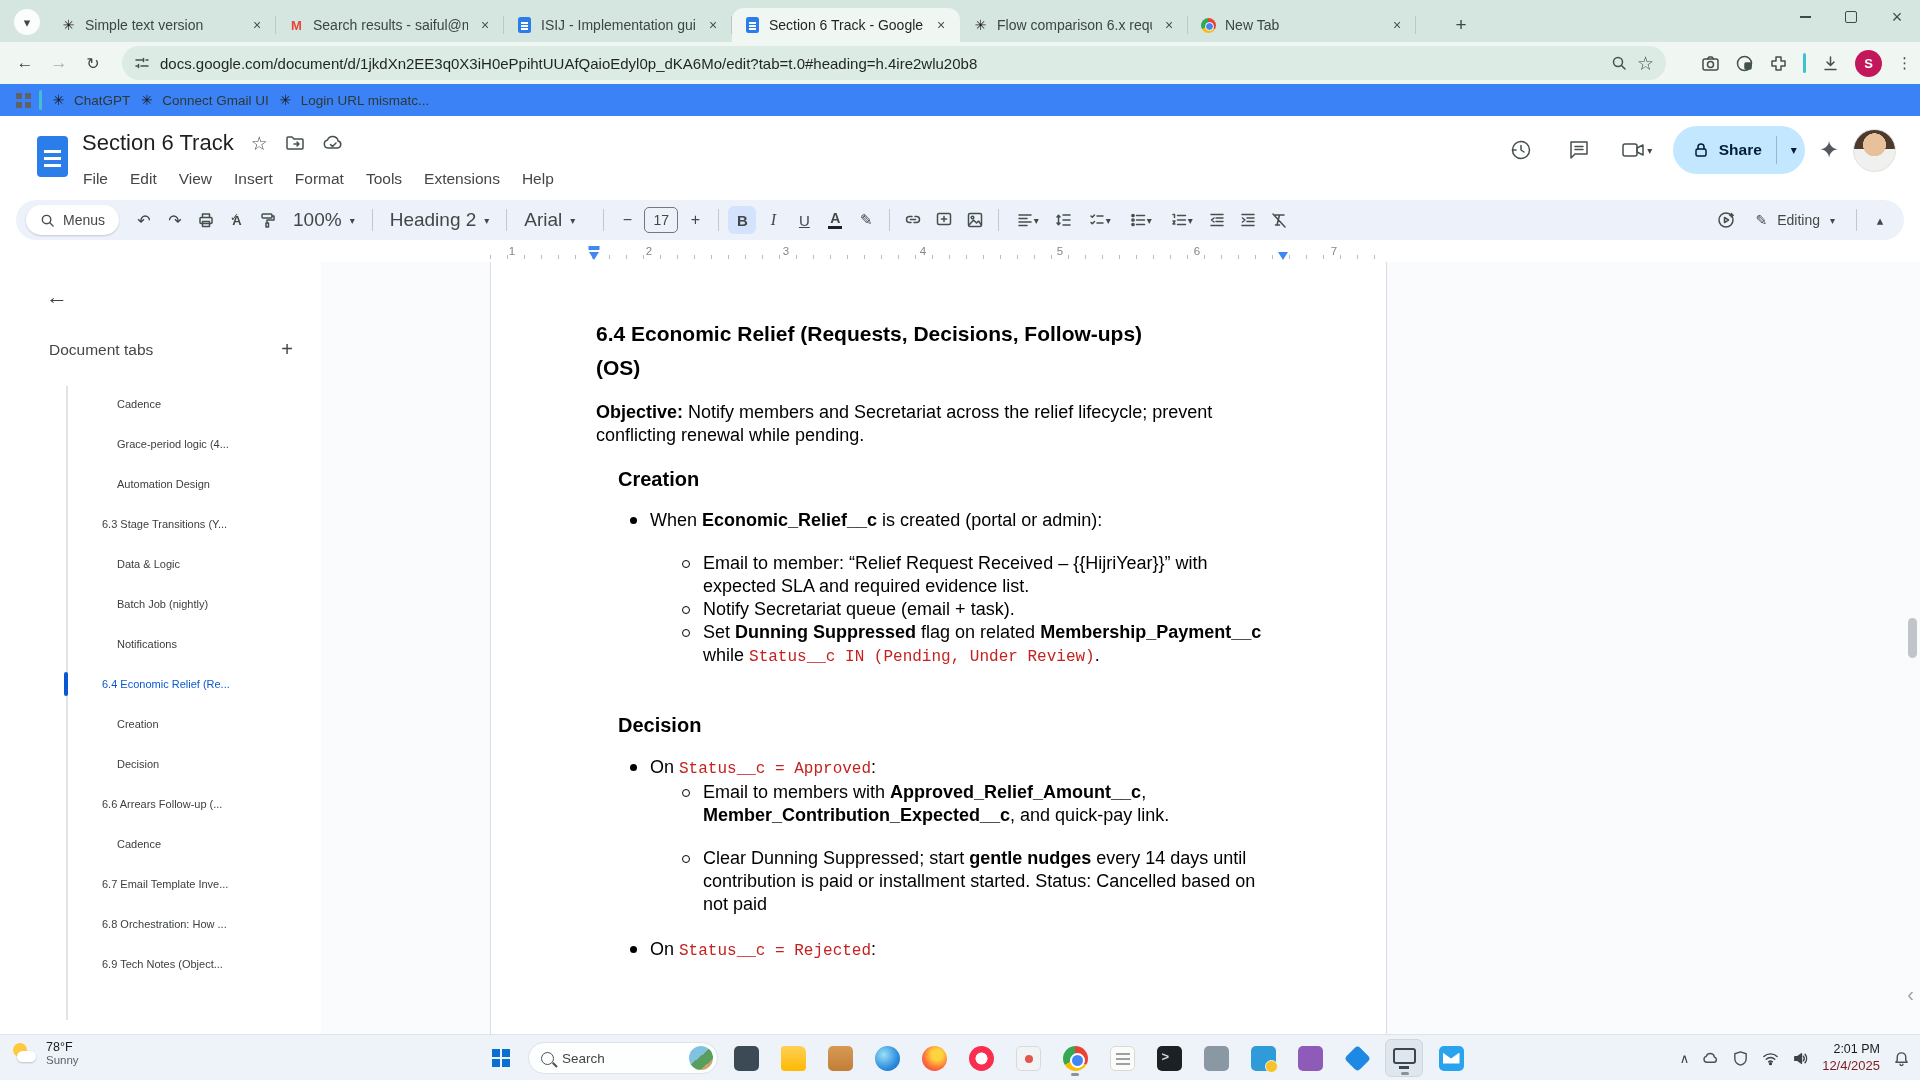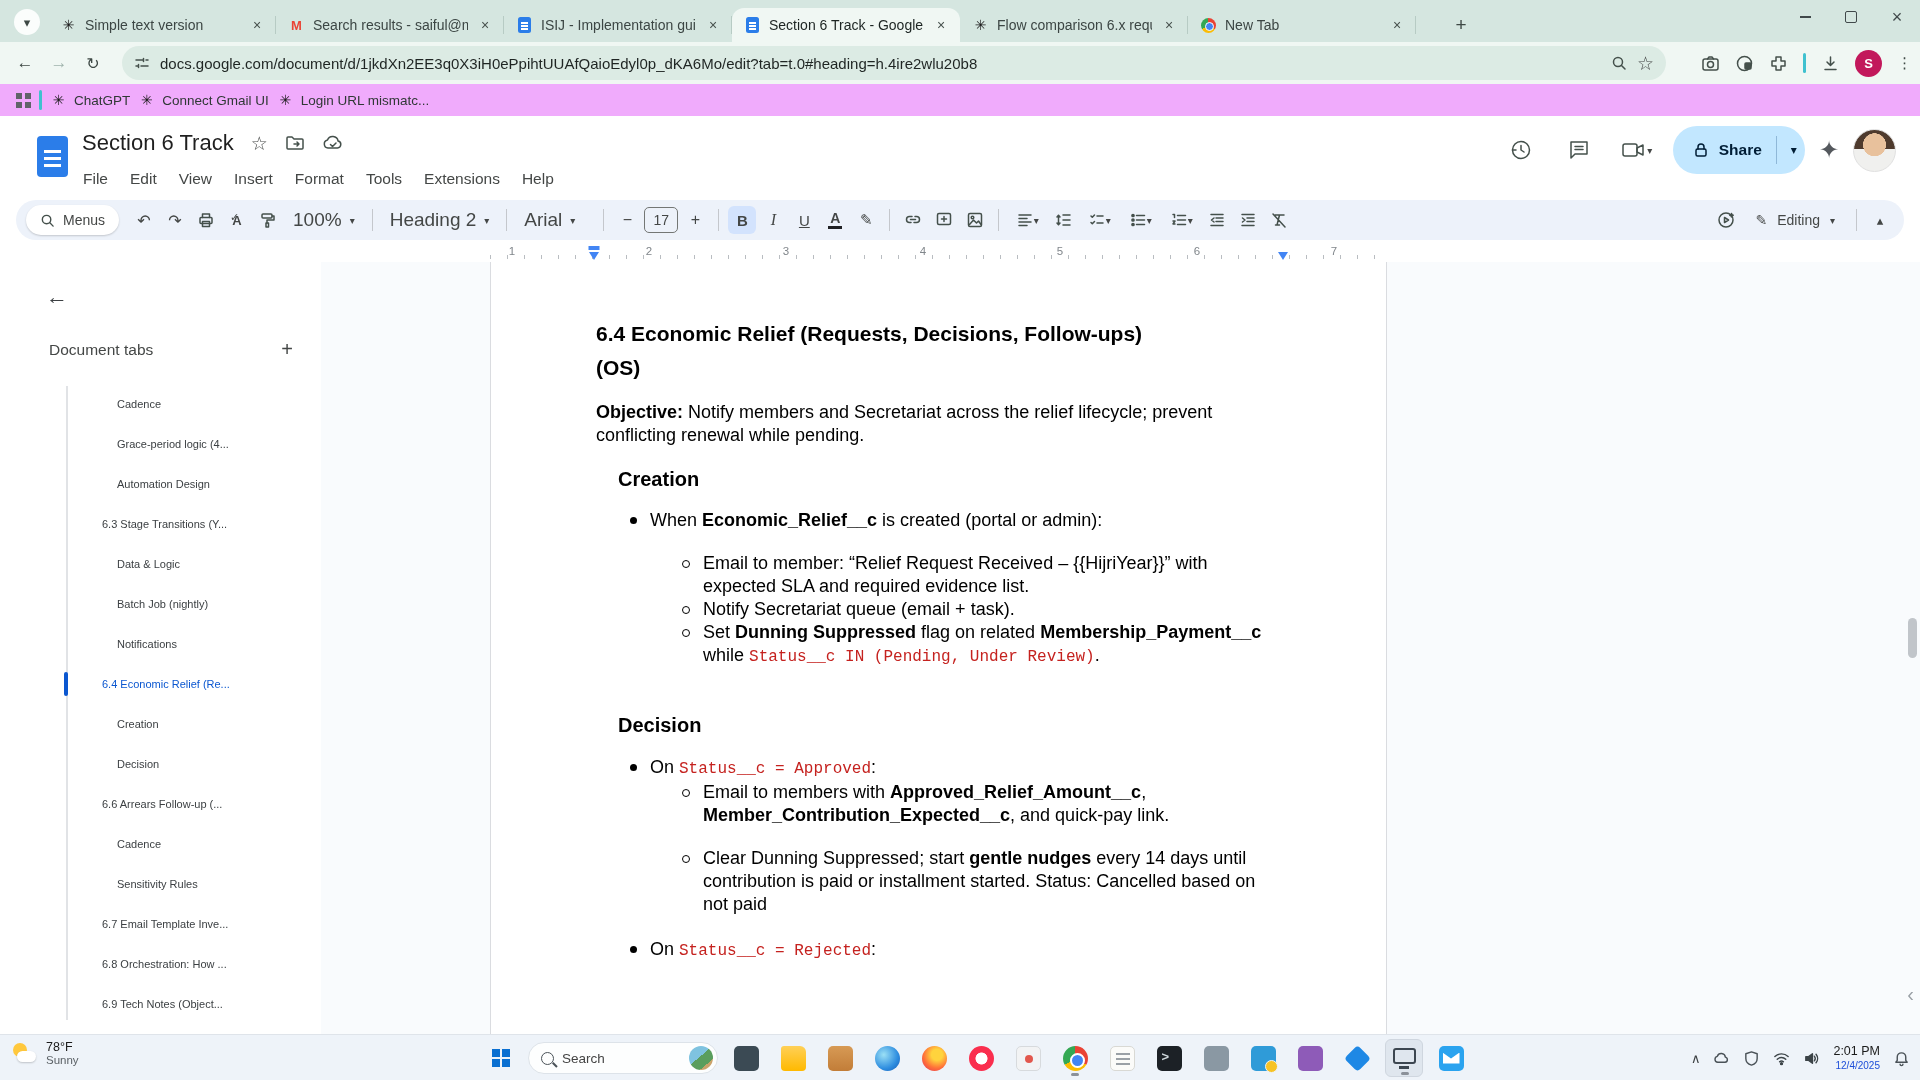--- a/index.html
+++ b/index.html
@@ -45,21 +45,21 @@
     display:flex;align-items:center;padding:0 12px;gap:10px}
   .url{flex:1;font-size:15px;color:#1f2523;white-space:nowrap;overflow:hidden}
   .navicons{position:absolute;right:8px;top:4px;height:34px;display:flex;align-items:center;gap:15px}
   .teal-sep{width:3px;height:20px;border-radius:2px;background:#3fc1cf}
   .avatar-s{width:27px;height:27px;border-radius:50%;background:#c2185b;color:#fff;font-size:13px;font-weight:bold;
     display:flex;align-items:center;justify-content:center}
   .kebab{color:#3e4945;font-size:15px}.kebab::before{content:"\22EE"}
   svg.gi{stroke:#44504b;fill:none;stroke-width:1.5;stroke-linecap:round;stroke-linejoin:round}
 
   
-  .bookbar{position:absolute;left:0;top:84px;width:100%;height:32px;background:#f0abfc;display:flex;align-items:center;gap:8px;padding-left:16px}
+  .bookbar{position:absolute;left:0;top:84px;width:100%;height:32px;background:#3b82f6;display:flex;align-items:center;gap:8px;padding-left:16px}
   .appsgrid{width:15px;height:15px;background:
      linear-gradient(#5f6368,#5f6368) 0 0/6px 6px no-repeat,
      linear-gradient(#5f6368,#5f6368) 9px 0/6px 6px no-repeat,
      linear-gradient(#5f6368,#5f6368) 0 9px/6px 6px no-repeat,
      linear-gradient(#5f6368,#5f6368) 9px 9px/6px 6px no-repeat}
   .bm{display:flex;align-items:center;gap:7px;font-size:13.5px;color:#2f3835}
 
   
   .dhead{position:absolute;left:0;top:116px;width:100%;height:82px;background:#fff}
   .docicon{position:absolute;left:37px;top:20px;width:31px;height:41px;background:#2b7de9;border-radius:4px}
@@ -191,21 +191,21 @@
   .g-diam{width:19px;height:19px;margin:3px;background:#1e88e5;transform:rotate(45deg);border-radius:4px}
   .g-mon{width:23px;height:16px;border:2.5px solid #3c4650;border-radius:3px;position:relative;margin-top:-4px}
   .g-mon::after{content:"";position:absolute;left:4px;bottom:-7px;width:10px;height:3px;background:#3c4650}
   .g-mail{background:#2aa3ef;position:relative}
   .g-mail::after{content:"";position:absolute;left:4px;top:7px;width:17px;height:11px;background:#fff;
      clip-path:polygon(0 0,100% 0,100% 100%,0 100%,0 0,50% 55%,100% 0)}
   .tray{position:absolute;right:10px;top:0;height:46px;display:flex;align-items:center;gap:13px}
   .chevup{font-size:13px;color:#3c4043}.chevup::before{content:"\2227"}
   .trayic{width:17px;height:17px}
   .clockcol{display:flex;flex-direction:column;align-items:flex-end;line-height:1.25}
-  .tclock{font-size:12.5px;color:#1b1b1b}.tdate{font-size:10px;color:#1d4ed8}
+  .tclock{font-size:12.5px;color:#1b1b1b}.tdate{font-size:13px;color:#7f1d1d}
 </style>
 </head>
 <body>
 
 <div class="screen">
 
   <div class="tabstrip">
     <div class="tabsearch">
         <span></span>
       </div>
@@ -556,23 +556,20 @@
         </div>
       <div class="o-item l2">
           <span>Decision</span>
         </div>
       <div class="o-item l1">
           <span>6.6 Arrears Follow-up (...</span>
         </div>
       <div class="o-item l2">
           <span>Cadence</span>
         </div>
-      <div class="o-item l2">
-          <span>Sensitivity Rules</span>
-        </div>
       <div class="o-item l1">
           <span>6.7 Email Template Inve...</span>
         </div>
       <div class="o-item l1">
           <span>6.8 Orchestration: How ...</span>
         </div>
       <div class="o-item l1">
           <span>6.9 Tech Notes (Object...</span>
         </div>
     </div>

